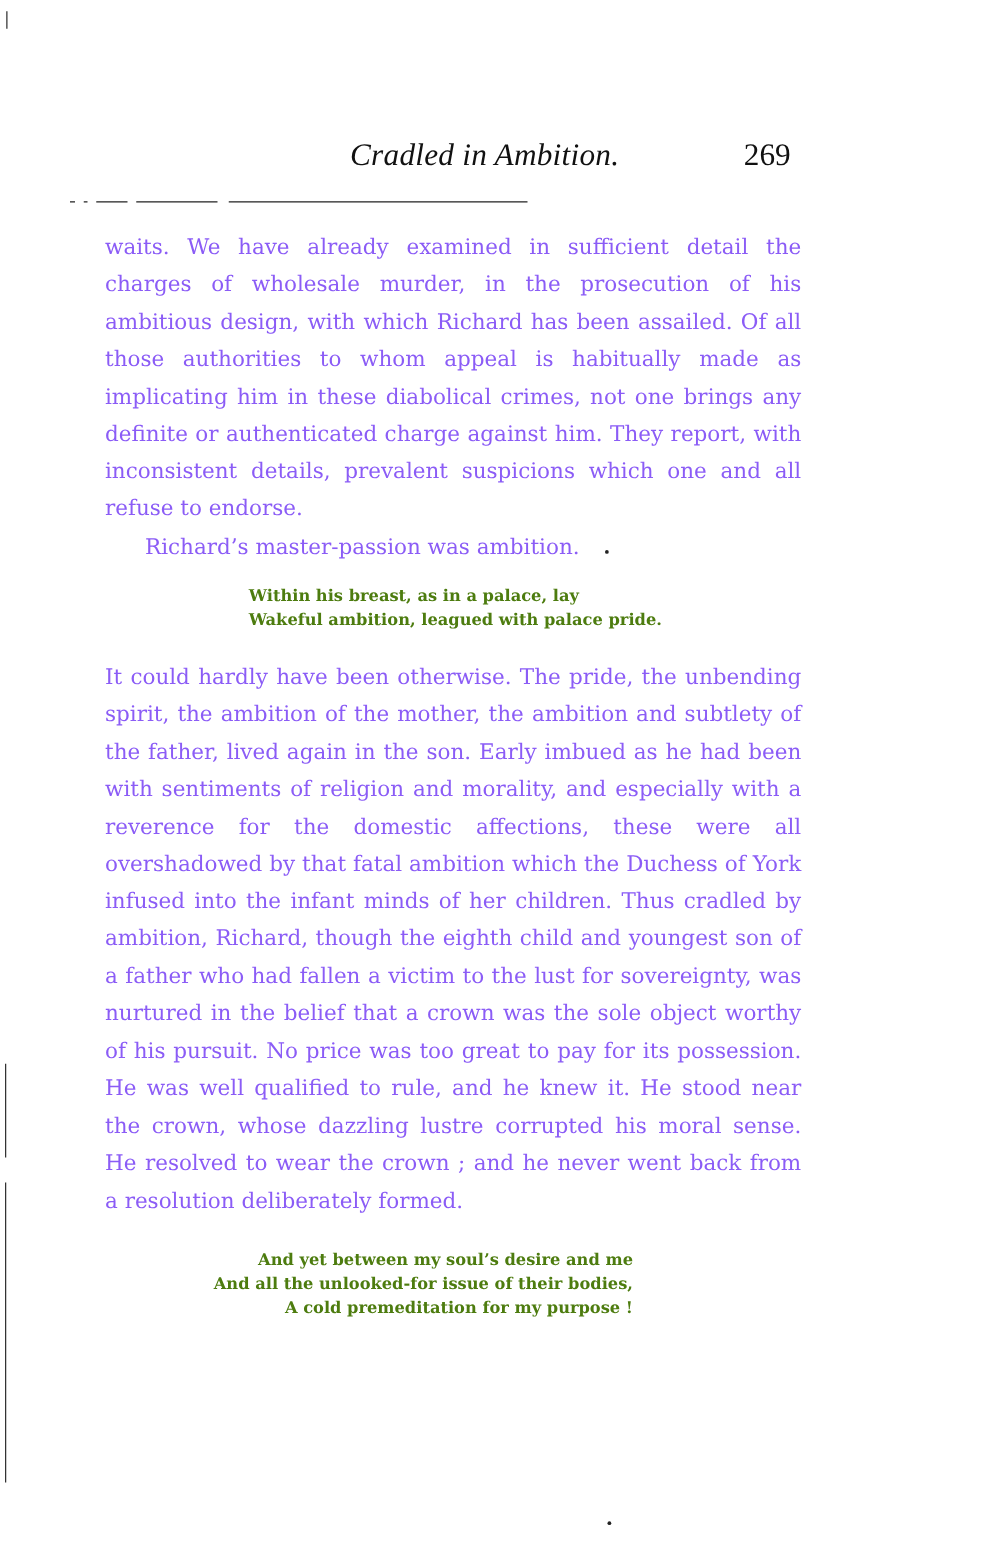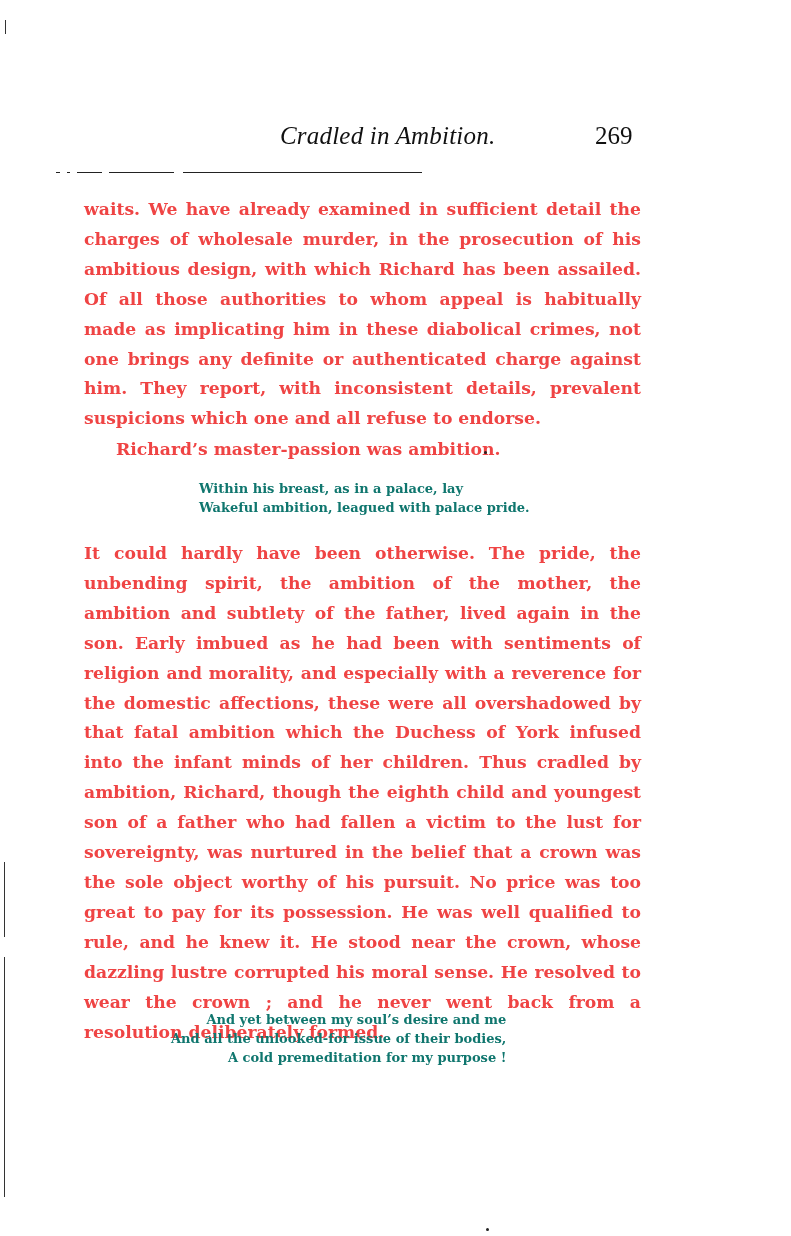--- a/index.html
+++ b/index.html
@@ -1,27 +1,27 @@
 <!DOCTYPE html>
 <html><head>
   <meta charset="utf-8">
   <style>
     html, body { margin: 0; padding: 0; background: #ffffff; }
     body { width: 791px; height: 1236px; position: relative; overflow: hidden; color: #111; }
-    .page { position: absolute; left: 0; top: 12px; width: 791px; height: 916px; }
+    .page { position: absolute; left: 0; top: 1px; width: 791px; height: 916px; }
     .scan-mark { position: absolute; background: #333; width: 1px; }
     .header { position: absolute; top: 110px; left: 0; width: 791px; height: 40px; }
     .running-title { position: absolute; left: 280px; top: 0; font-family: "Liberation Serif", serif; font-style: italic; font-size: 25px; letter-spacing: 0.2px; }
     .page-number { position: absolute; left: 595px; top: 0; font-family: "Liberation Serif", serif; font-size: 25px; }
     .rule { position: absolute; top: 160px; height: 1px; background: #222; }
-    .body-text { position: absolute; left: 84px; width: 557px; font-family: "DejaVu Serif", serif; font-weight: bold; font-size: 17.2px; line-height: 29.9px; text-align: justify; text-align-last: left; color: #ef4444; }
+    .body-text { position: absolute; left: 84px; width: 557px; font-family: "DejaVu Serif", serif; font-weight: normal; font-size: 17.2px; line-height: 29.9px; text-align: justify; text-align-last: left; color: #8b5cf6; }
     .p1 { top: 183px; }
     .indent { text-indent: 32px; display: block; }
     .p2 { top: 423px; }
-    .verse { position: absolute; font-family: "DejaVu Serif", serif; font-weight: bold; font-size: 13px; line-height: 19px; color: #0f766e; }
+    .verse { position: absolute; font-family: "DejaVu Serif", serif; font-weight: bold; font-size: 13px; line-height: 19px; color: #4d7c0f; }
     .verse1 { left: 199px; top: 467px; }
     .verse2 { left: 171px; top: 998px; text-align: right; }
     .verse div { white-space: nowrap; }
     .p3 { top: 527px; }
     .stray-dot { position: absolute; width: 3px; height: 3px; background: #222; border-radius: 50%; }
   </style>
 </head>
 <body>
 
 <div class="page">

